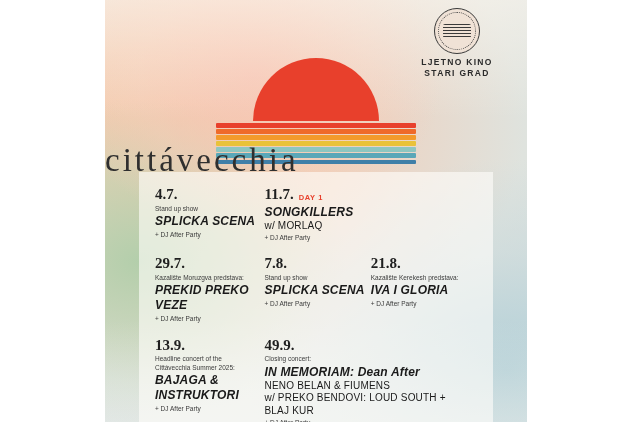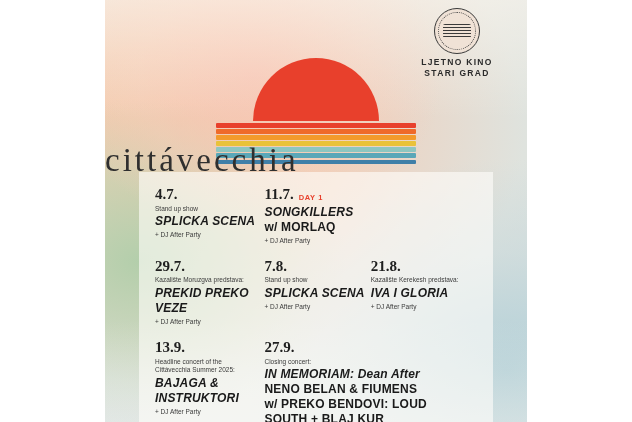--- a/index.html
+++ b/index.html
@@ -199,22 +199,22 @@
   }
   .title {
     font-size: 12px;
     font-weight: 700;
     color: #1a1a1a;
     letter-spacing: 0.2px;
     line-height: 1.25;
     font-style: italic;
   }
   .sub {
-    font-size: 12px;
-    font-weight: 700;
+    font-size: 10px;
+    font-weight: 400;
     color: #1a1a1a;
     letter-spacing: 0.2px;
     line-height: 1.25;
   }
   .after {
     font-size: 6.5px;
     color: #3a3a3a;
     margin-top: 2px;
     line-height: 1.3;
   }
@@ -308,21 +308,21 @@
         <div class="col c1">
           <div class="date">
             <span>13.9.</span>
           </div>
           <div class="pre">Headline concert of the Cittávecchia Summer 2025:</div>
           <div class="title">BAJAGA &amp; INSTRUKTORI</div>
           <div class="after">+ DJ After Party</div>
         </div>
         <div class="col c-wide">
           <div class="date">
-            <span>27.9.</span>
+            <span>49.9.</span>
           </div>
           <div class="pre">Closing concert:</div>
           <div class="title">IN MEMORIAM: Dean After</div>
           <div class="sub">NENO BELAN &amp; FIUMENS</div>
           <div class="sub">w/ PREKO BENDOVI: LOUD SOUTH + BLAJ KUR</div>
           <div class="after">+ DJ After Party</div>
         </div>
       </div>
 
     </div>

